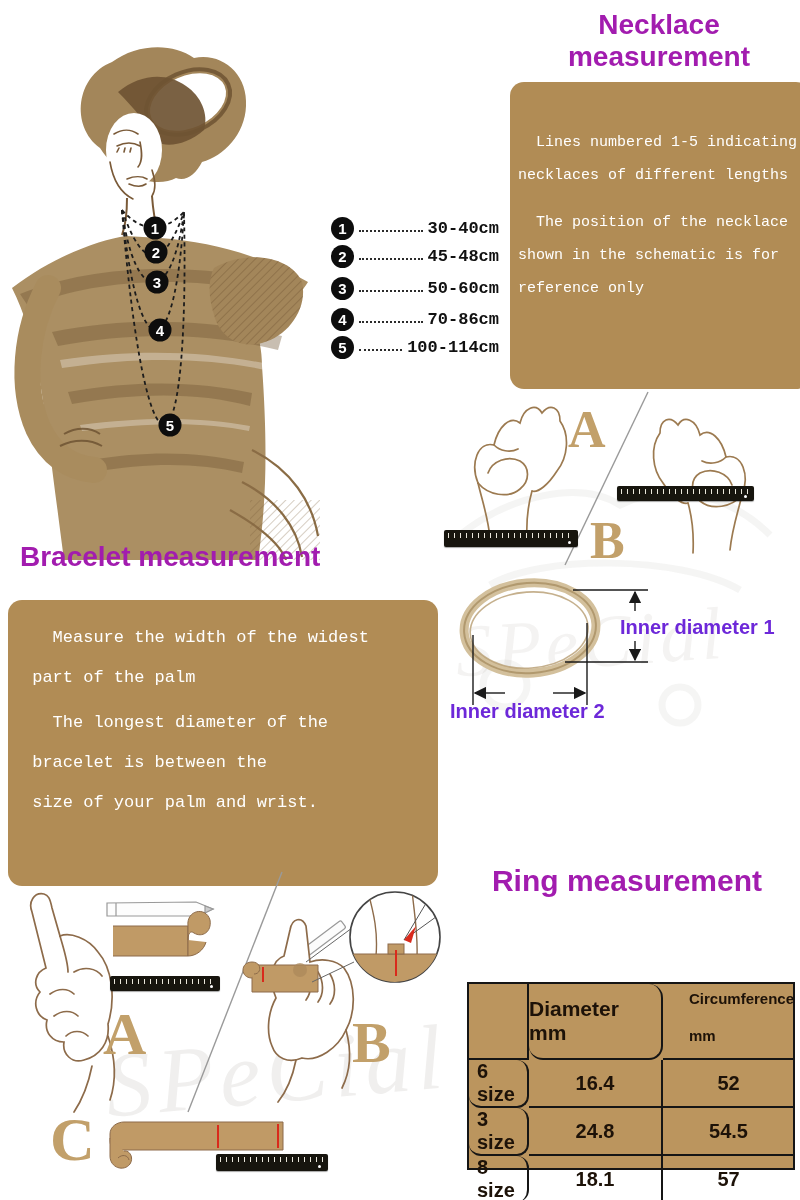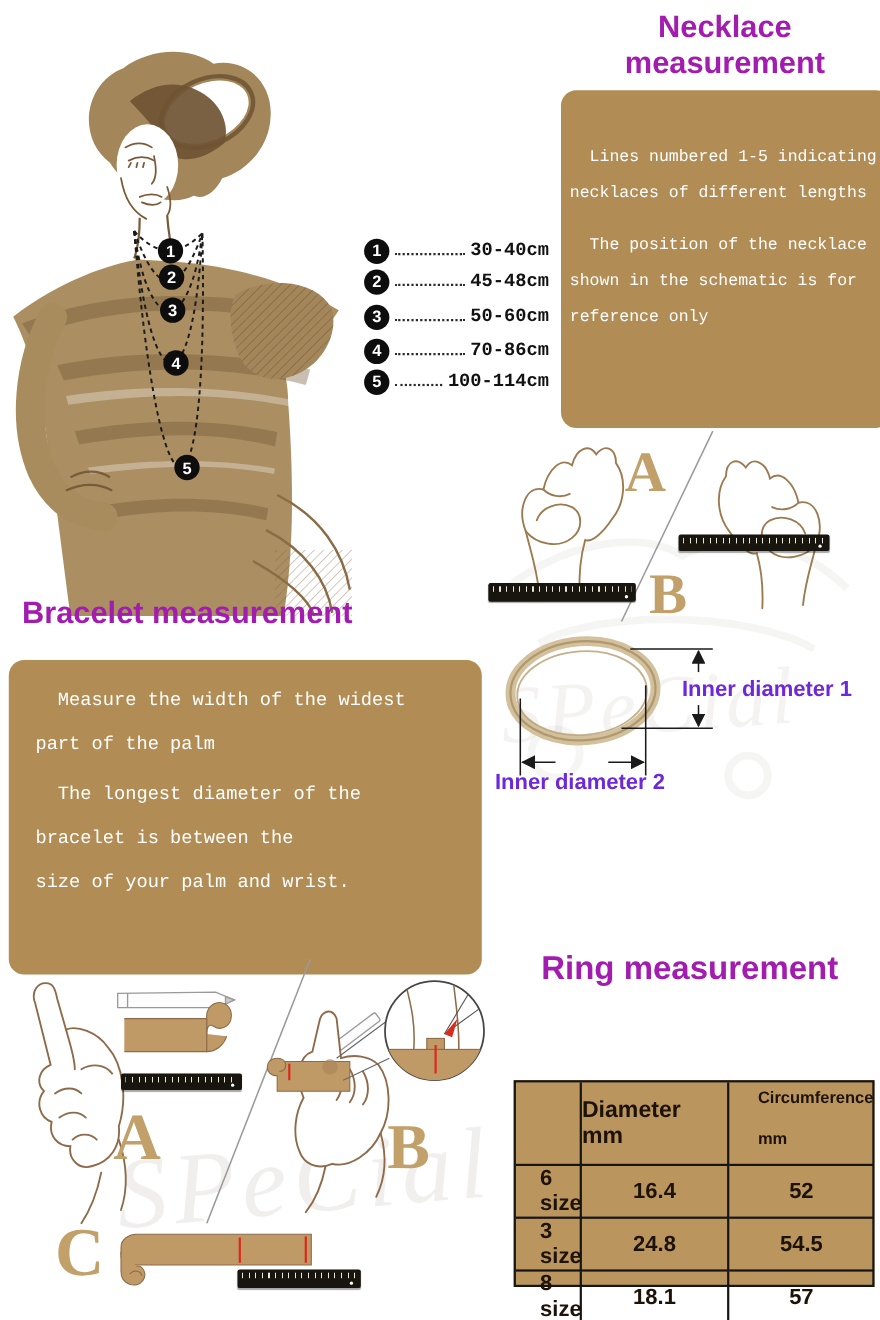--- a/index.html
+++ b/index.html
@@ -60,25 +60,25 @@
 
   
   .ring-table{position:absolute;left:467px;top:982px;width:328px;height:188px;
               background:#bb955e;border:2px solid #151515;box-sizing:border-box;
               display:grid;grid-template-columns:60px 134px 1fr;
               grid-template-rows:76px 1fr 1fr 1fr;}
   .tc{border-right:2px solid #151515;border-bottom:2px solid #151515;box-sizing:border-box;
       display:flex;align-items:center;justify-content:center;font-weight:bold;color:#1d1208;}
   .tc.last-col{border-right:none;}
   .tc.last-row{border-bottom:none;}
-  .tc-head-d{font-size:21px;}
+  .tc-head-d{font-size:21px;border-radius:14px;}
   .tc-head-c{flex-direction:column;align-items:flex-start;justify-content:flex-start;
              padding:6px 0 0 26px;font-size:15px;}
   .tc-head-c .mm{margin-top:20px;}
-  .tc-size{justify-content:flex-start;padding-left:22px;font-size:20px;}
+  .tc-size{justify-content:flex-start;padding-left:8px;font-size:20px;border-radius:12px;}
   .tc-num{font-size:20px;}
 
   
   .watermark{position:absolute;left:105px;top:1018px;font-family:"Liberation Serif",serif;
              font-style:italic;font-size:92px;color:rgba(60,50,40,0.08);
              transform:rotate(-5deg);letter-spacing:6px;pointer-events:none;}
   .watermark2{position:absolute;left:455px;top:600px;font-family:"Liberation Serif",serif;
              font-style:italic;font-size:74px;color:rgba(60,50,40,0.06);
              transform:rotate(-4deg);letter-spacing:4px;pointer-events:none;}
 </style>

